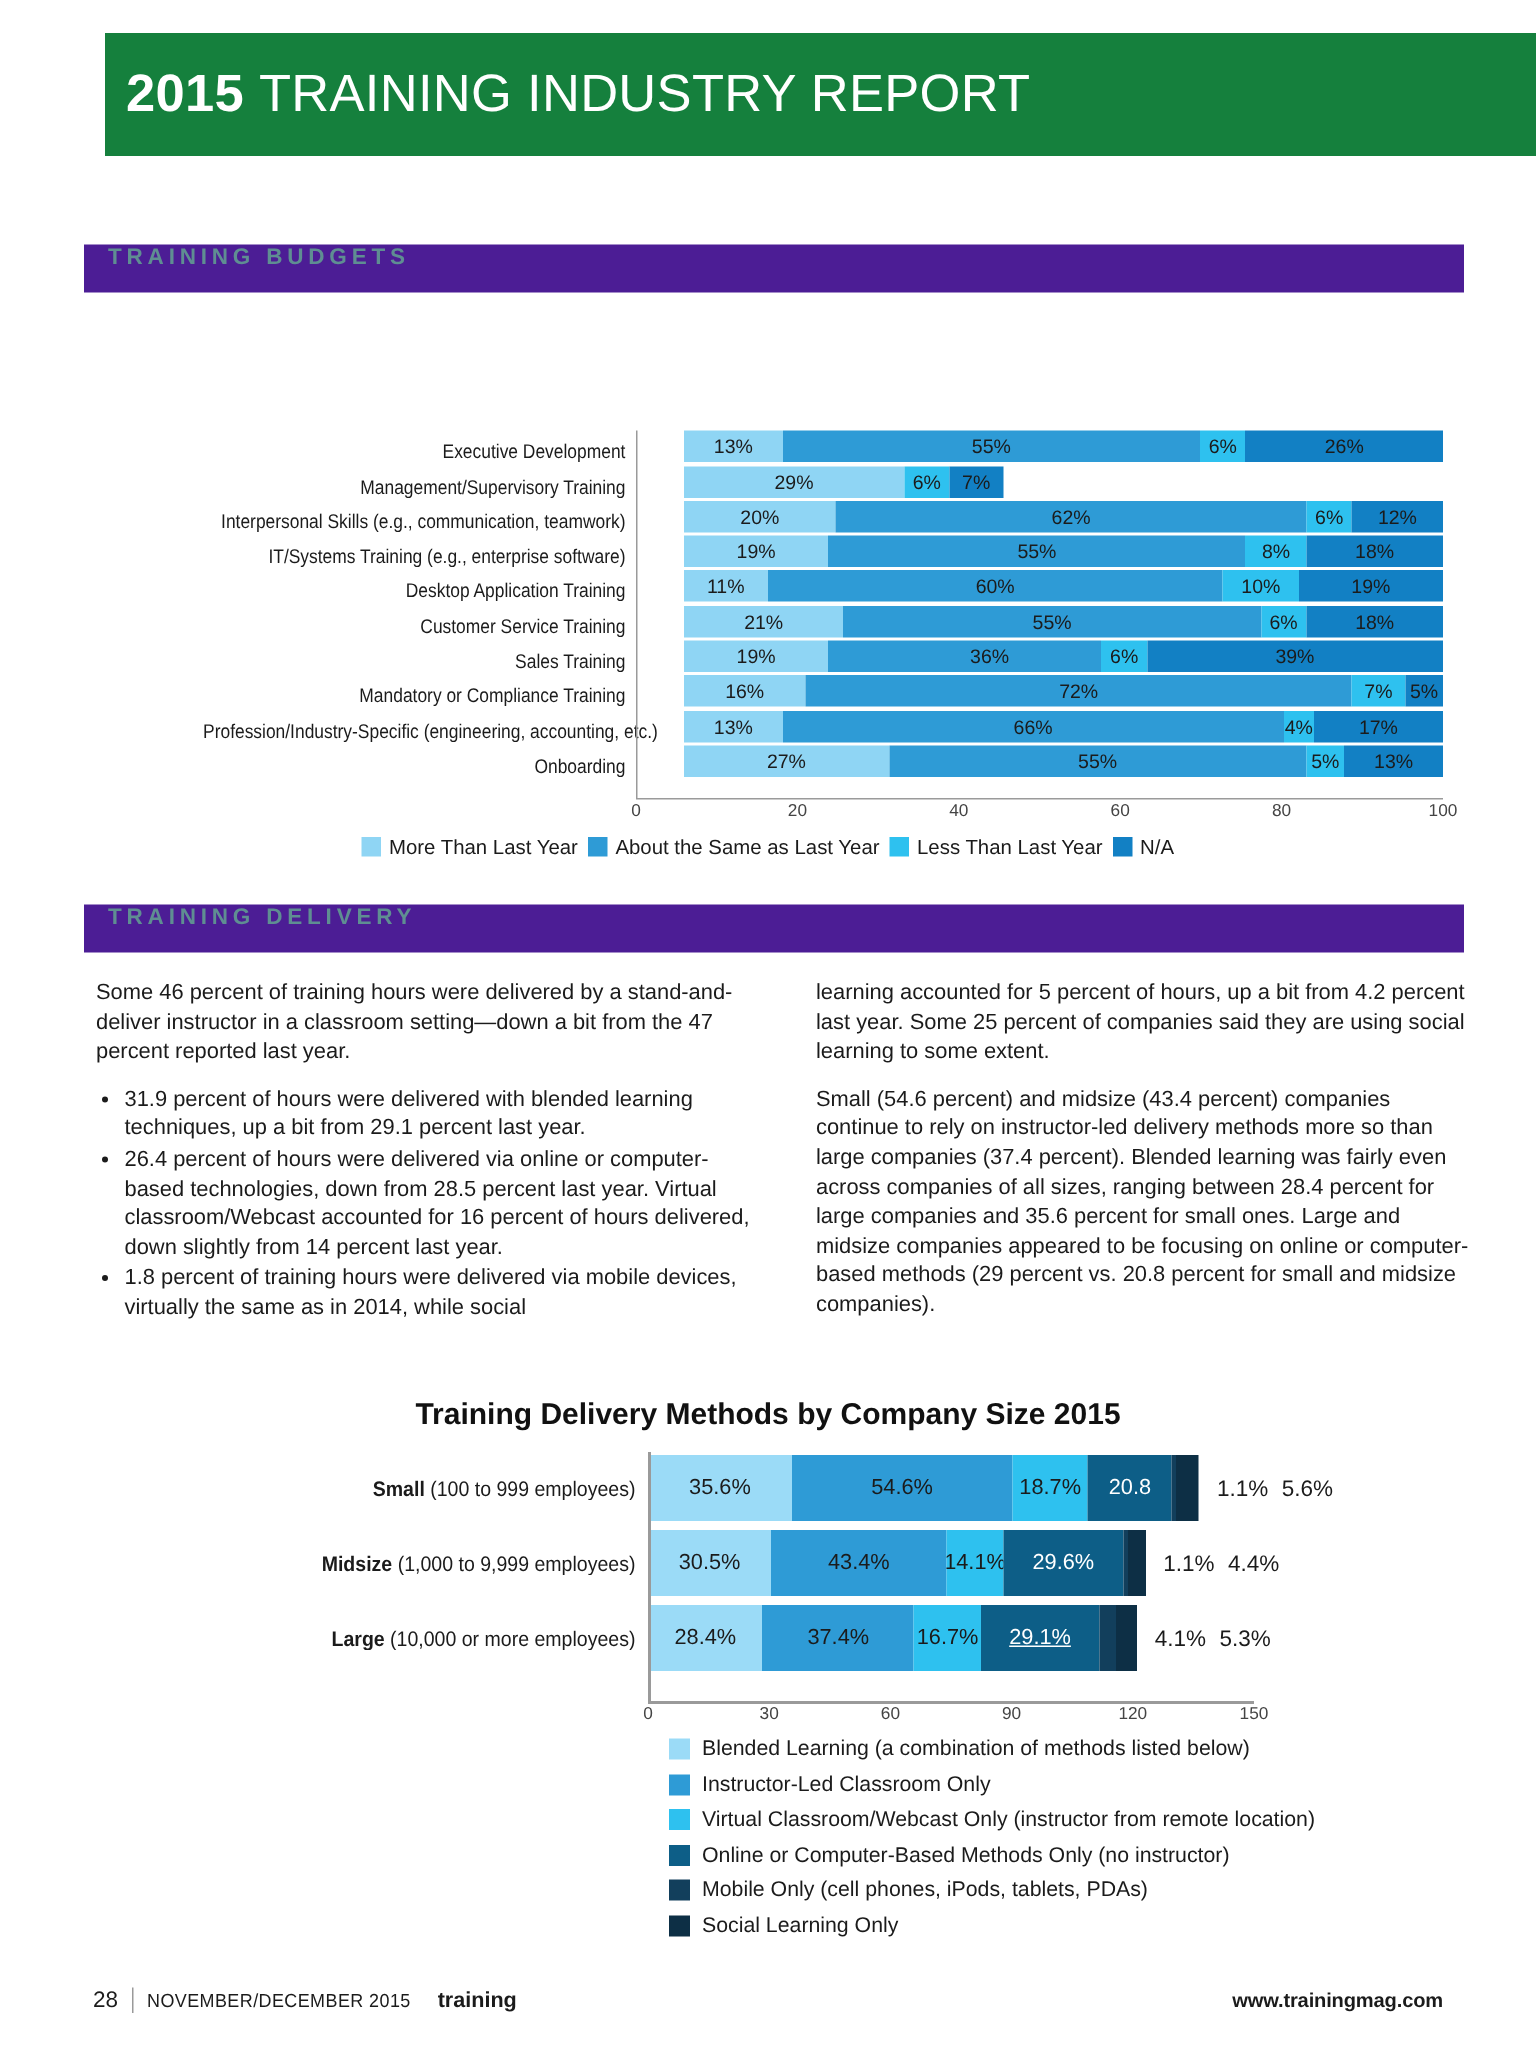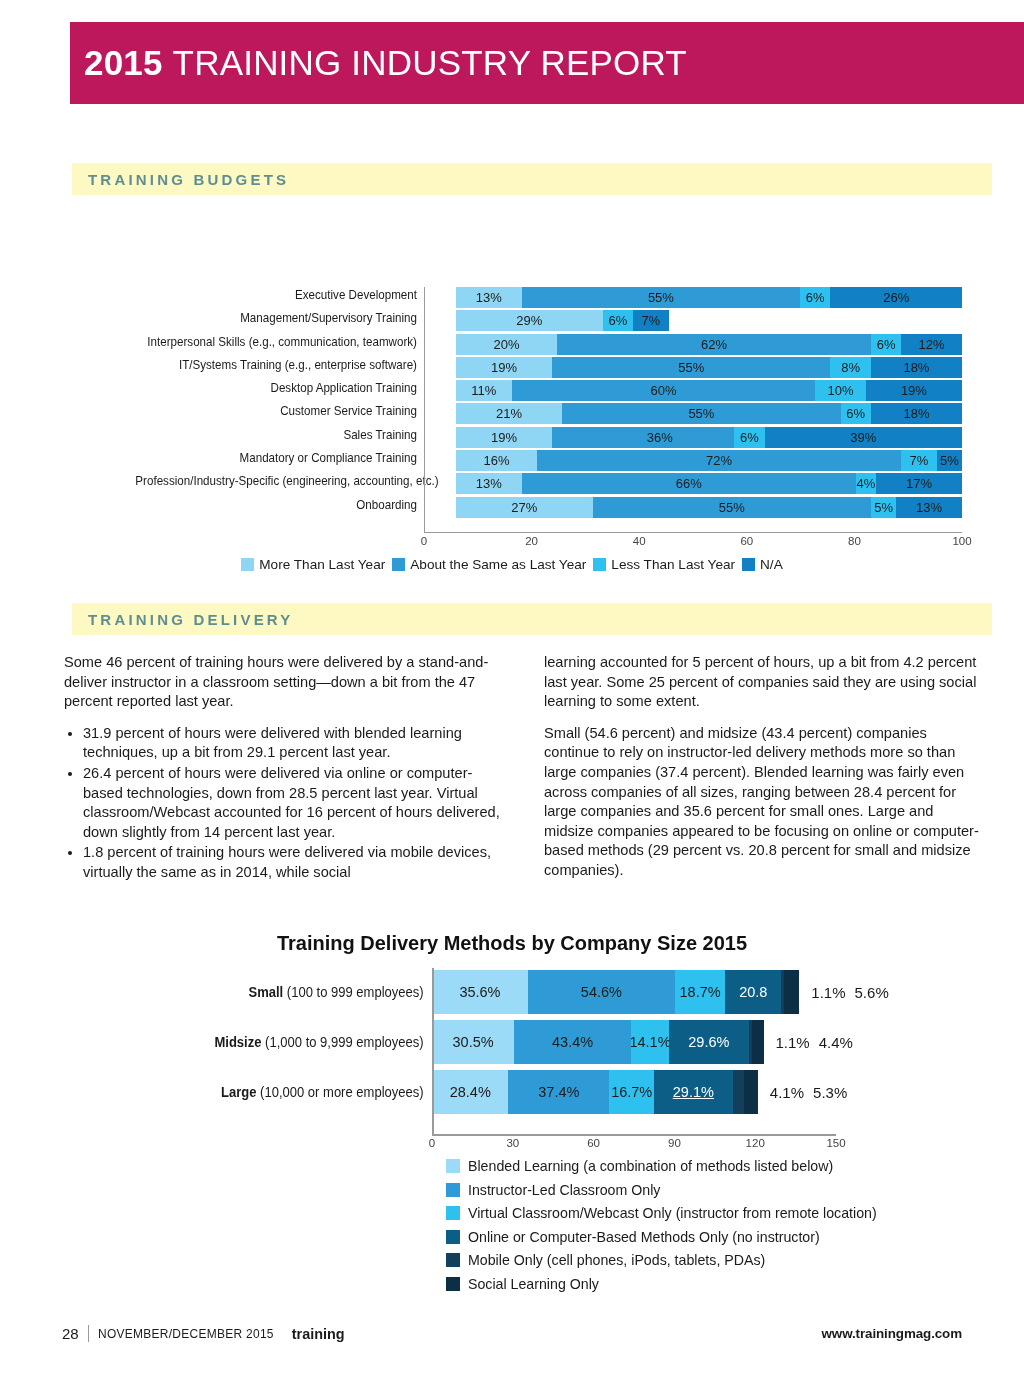--- a/index.html
+++ b/index.html
@@ -9,36 +9,36 @@
     background:#ffffff;
     font-family:"Liberation Sans", sans-serif;
     color:#1b1b1b;
     position:relative;
     overflow:hidden;
   }
 
   
   .page-header{
     position:absolute; left:70px; top:22px; width:954px; height:82px;
-    background:#be185d;
+    background:#15803d;
     display:flex; align-items:center;
   }
   .page-header .htxt{
     margin-left:14px;
     font-size:35px; color:#ffffff; letter-spacing:.2px;
     white-space:nowrap;
   }
   .page-header .hyear{ font-weight:bold; }
   .page-header .hrest{ font-weight:normal; }
 
   
   .section-bar{
-    position:absolute; left:72px; width:920px; height:32px;
-    background:#fef9c3;
-    display:flex; align-items:center;
+    position:absolute; left:56px; width:920px; height:32px;
+    background:#4c1d95;
+    display:flex; align-items:flex-start;
   }
   .section-bar span{
     margin-left:16px;
     font-size:15px; font-weight:bold; letter-spacing:3.2px;
     color:#5f8e92;
   }
   #sec-budgets{ top:163px; }
   #sec-delivery{ top:603px; }
 
   
@@ -46,21 +46,21 @@
     position:absolute; text-align:center;
     font-size:20px; font-weight:bold; color:#111;
     width:100%;
   }
   .axis-line{ position:absolute; background:#9a9a9a; }
 
   
   #chart1{ position:absolute; left:0; top:255px; width:1024px; height:310px; }
   #chart1 .chart-title{ top:0; left:0; }
   #c1-rows{ position:absolute; left:96px; top:32px; width:866px; }
-  .c1-row{ display:flex; align-items:flex-start; height:21.3px; margin-bottom:2px;gap:32px; }
+  .c1-row{ display:flex; align-items:flex-end; height:21.3px; margin-bottom:2px;gap:32px; }
   .c1-lab{
     width:328px; text-align:right; padding-right:8px;
     font-size:13.2px; color:#1b1b1b;
     font-family:"Liberation Sans", sans-serif;
     transform:scaleX(.88); transform-origin:right center;
     white-space:nowrap;
   }
   .c1-bar{ flex:1; display:flex; height:21px; }
   .seg{
     display:flex; align-items:center; justify-content:center;

